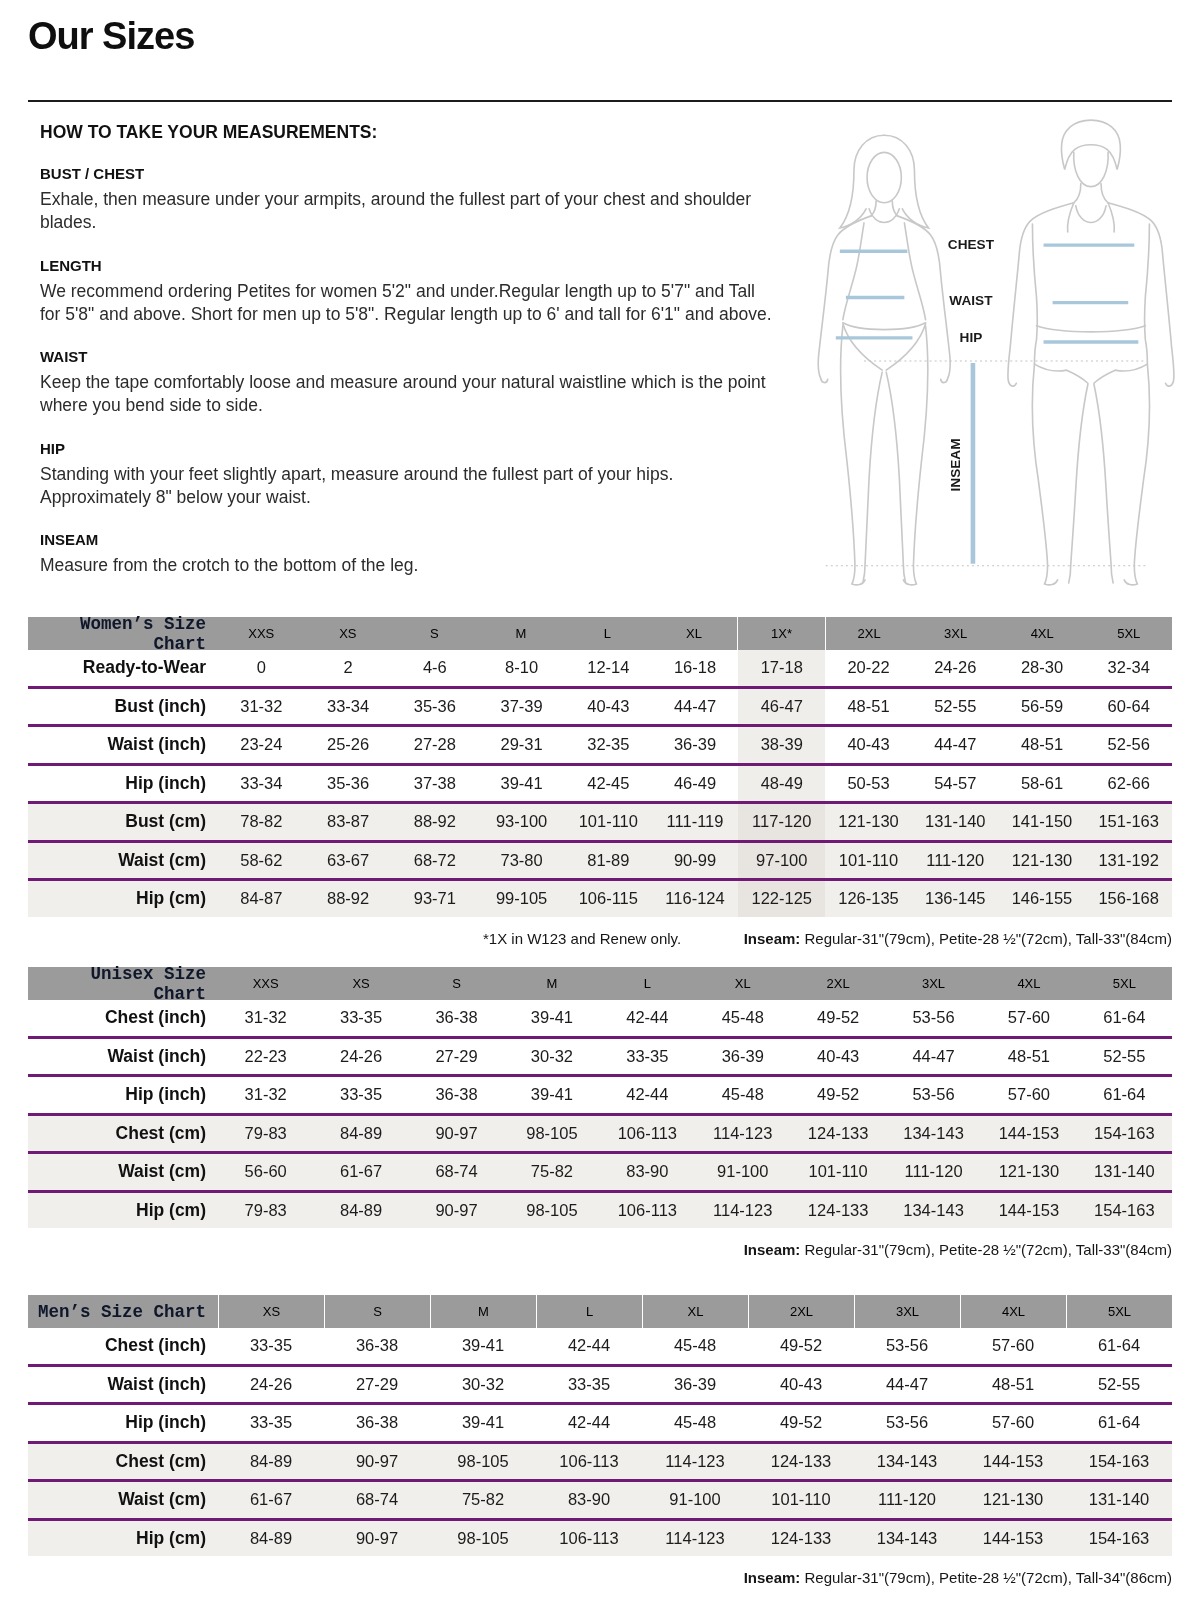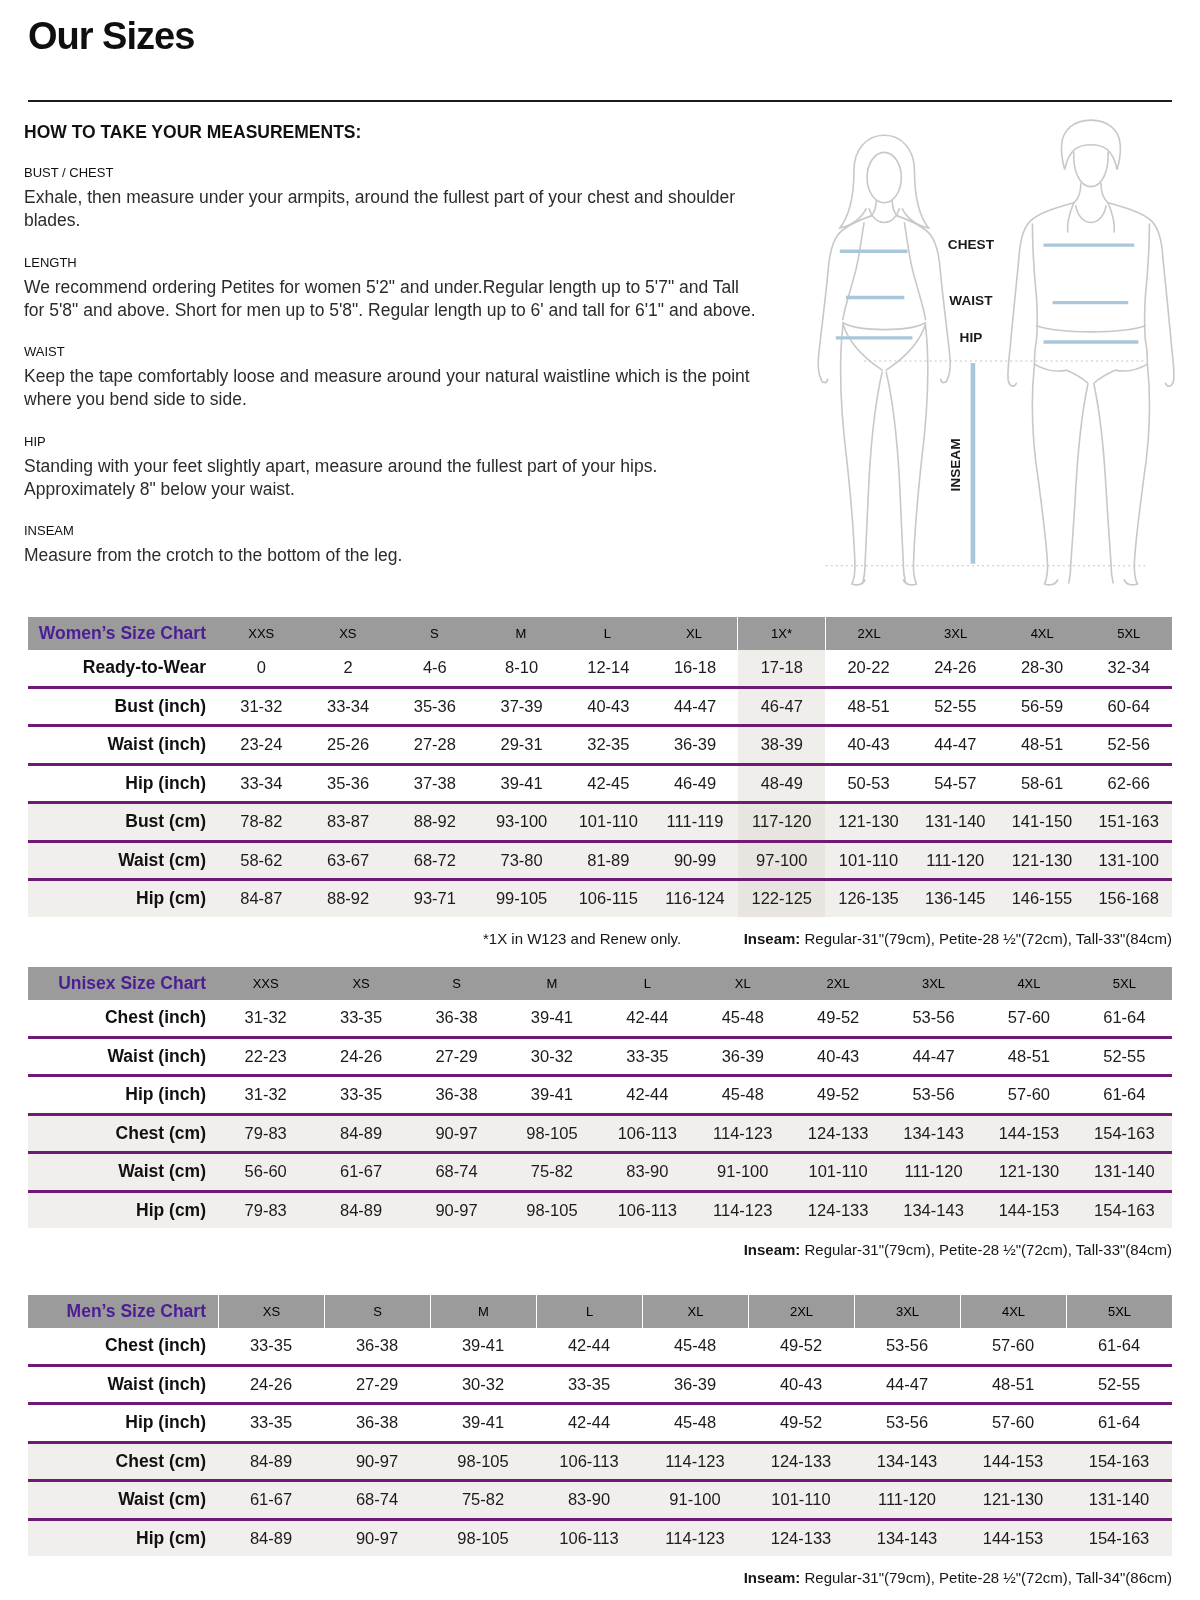--- a/index.html
+++ b/index.html
@@ -3,35 +3,35 @@
 <meta charset="utf-8">
 <style>
   html,body{margin:0;padding:0;background:#fff;}
   .page{position:relative;width:1200px;height:1600px;background:#fff;overflow:hidden;
         font-family:"Liberation Sans","DejaVu Sans",sans-serif;color:#1d1d1d;}
 
   .page-title{position:absolute;left:28px;top:16px;font-size:38px;font-weight:800;
               letter-spacing:-1px;color:#0f0f0f;line-height:1.1;}
   .title-rule{position:absolute;left:28px;top:100px;width:1144px;border-top:2px solid #1c1c1c;}
 
-  .intro{position:absolute;left:24px;top:122px;width:740px;}
+  .intro{position:absolute;left:40px;top:122px;width:740px;}
   .howto{font-size:17.5px;font-weight:bold;color:#111;margin:0;}
-  .sec h3{font-size:13px;font-weight:normal;color:#111;margin:22px 0 6px;}
+  .sec h3{font-size:15px;font-weight:bold;color:#111;margin:22px 0 6px;}
   .sec p{font-size:17.5px;line-height:1.33;color:#2c2c2c;margin:0;}
 
   .diagram{position:absolute;left:768px;top:110px;width:424px;height:482px;}
 
   .table-block{position:absolute;left:28px;width:1144px;}
   .tb-women{top:617px;}
   .tb-unisex{top:967px;}
   .tb-men{top:1295px;}
 
   .t-head{display:flex;align-items:center;height:33px;background:var(--header-gray,#9b9b9b);}
   .t-head .cell{color:#000000;font-weight:normal;font-size:13px;}
-  .t-head .cell-label{color:#4c1d95;}
+  .t-head .cell-label{color:#0f172a;font-family:Liberation Mono, monospace;}
   .t-row{display:flex;align-items:center;height:35.5px;border-bottom:3px solid #701a75;background:#fff;}
   .t-row:last-child{border-bottom:0;}
   .t-row.striped{background:var(--row-stripe,#f1efec);}
   .cell-label{width:190px;box-sizing:border-box;text-align:right;padding-right:12px;
               font-weight:bold;font-size:17.5px;color:#111;}
   .cell{flex:1;text-align:center;font-size:16.5px;color:#1c1c1c;align-self:stretch;
         display:flex;align-items:center;justify-content:center;}
   .t-row .cell.hl{background:var(--hl,#f0eeeb);}
   .t-row.striped .cell.hl{background:var(--hl-stripe,#e8e5e1);}
   .t-head .cell.hl-head{border-left:1px solid #fff;border-right:1px solid #fff;box-sizing:border-box;}
@@ -247,21 +247,21 @@
           <div class="cell">58-62</div>
           <div class="cell">63-67</div>
           <div class="cell">68-72</div>
           <div class="cell">73-80</div>
           <div class="cell">81-89</div>
           <div class="cell">90-99</div>
           <div class="cell hl">97-100</div>
           <div class="cell">101-110</div>
           <div class="cell">111-120</div>
           <div class="cell">121-130</div>
-          <div class="cell">131-100</div>
+          <div class="cell">131-192</div>
         </div>
         <div class="t-row striped">
           <div class="cell-label">Hip (cm)</div>
           <div class="cell">84-87</div>
           <div class="cell">88-92</div>
           <div class="cell">93-71</div>
           <div class="cell">99-105</div>
           <div class="cell">106-115</div>
           <div class="cell">116-124</div>
           <div class="cell hl">122-125</div>

